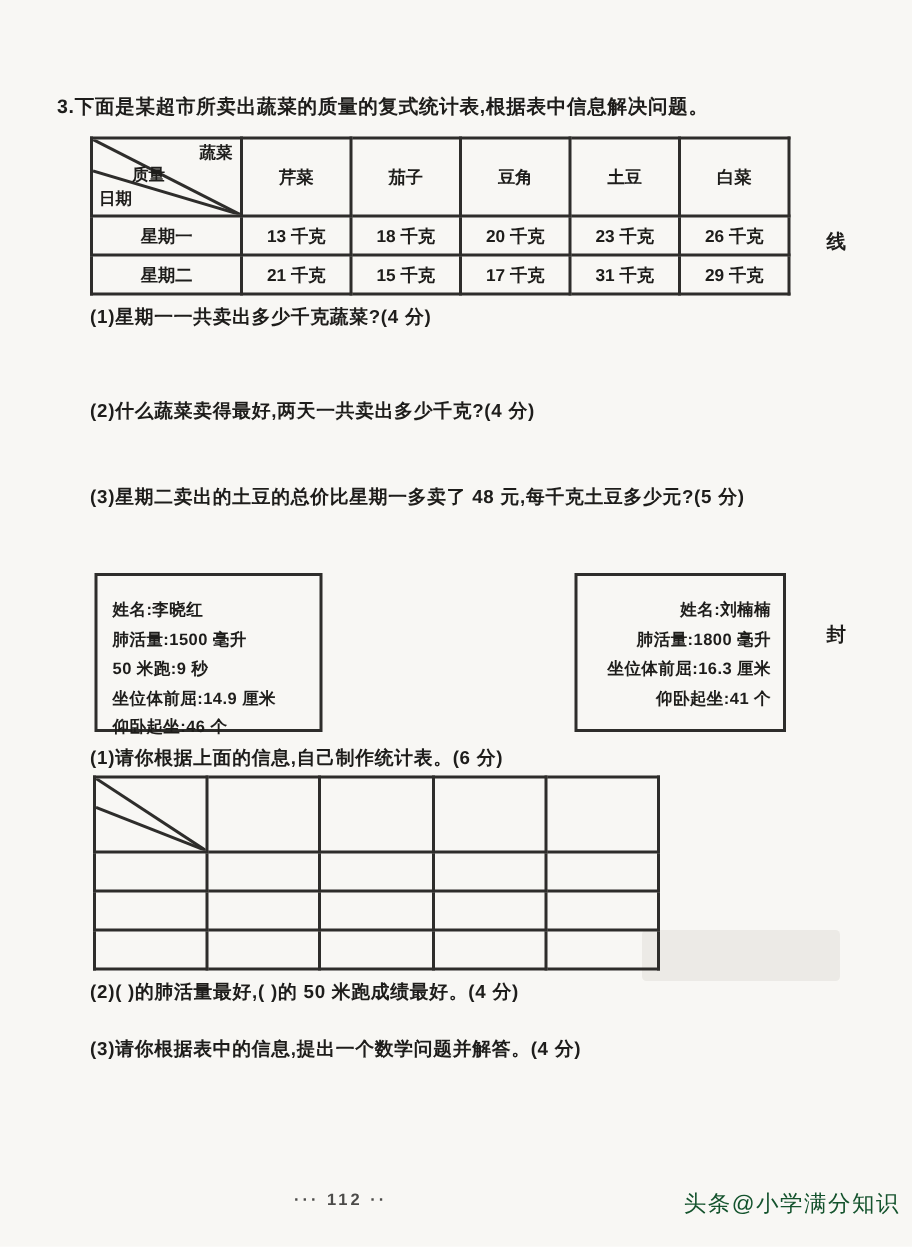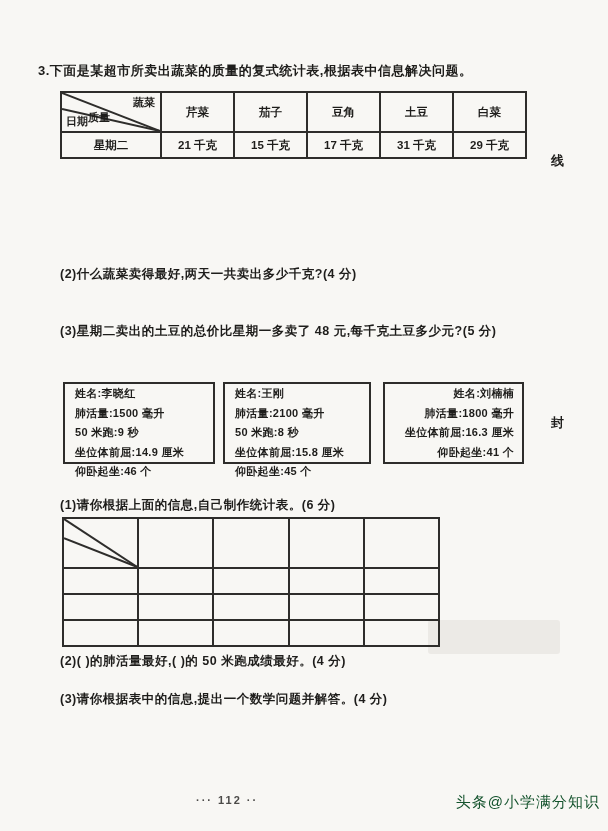--- a/index.html
+++ b/index.html
@@ -27,34 +27,34 @@
   }
   table.grid td,table.grid th{
     border:2px solid #2e2d2b;
     font-size:11.5px;font-weight:bold;
     text-align:center;vertical-align:middle;
     padding:0;background:transparent;color:#1e1d1b;
   }
   .veg-table{left:60px;top:91px;width:465px;}
   .veg-table col.c0{width:100px;}
   .veg-table col.cn{width:73px;}
-  .veg-table tr.hdr{height:40px;}
+  .veg-table tr.hdr{height:52px;}
   .veg-table tr.data{height:26px;}
   .corner{position:relative;padding:0;}
   .corner svg{position:absolute;left:0;top:0;width:100%;height:100%;}
   .corner svg line{stroke:#2e2d2b;stroke-width:2;vector-effect:non-scaling-stroke;}
   .corner .lab{position:absolute;font-size:11px;font-weight:bold;line-height:1;}
   .corner .lab-top{right:5px;top:4px;}
   .corner .lab-mid{left:26px;top:19px;}
   .corner .lab-bot{left:4px;bottom:4px;}
   
   .card{
-    position:absolute;top:382px;height:82px;
+    position:absolute;top:382px;height:106px;
     border:2px solid #2e2d2b;background:transparent;
-    padding:0 8px 0 10px;box-sizing:border-box;
+    padding:14px 8px 0 10px;box-sizing:border-box;
   }
   .card .line{
     font-size:11px;font-weight:bold;line-height:19.5px;
     white-space:nowrap;letter-spacing:0.3px;
   }
   
   .blank-table{left:62px;top:517px;width:378px;}
   .blank-table td{border:2px solid #2e2d2b;}
   .blank-table tr.hdr{height:50px;}
   .blank-table tr.data{height:26px;}
@@ -103,47 +103,49 @@
         <span class="lab lab-mid">质量</span>
         <span class="lab lab-bot">日期</span>
       </td>
       <td>芹菜</td>
       <td>茄子</td>
       <td>豆角</td>
       <td>土豆</td>
       <td>白菜</td>
     </tr>
     <tr class="data">
+      <td>星期一</td>
+      <td>13 千克</td>
+      <td>18 千克</td>
+      <td>20 千克</td>
+      <td>23 千克</td>
+      <td>26 千克</td>
+    </tr>
+    <tr class="data">
       <td>星期二</td>
       <td>21 千克</td>
       <td>15 千克</td>
       <td>17 千克</td>
       <td>31 千克</td>
       <td>29 千克</td>
     </tr>
   </tbody>
     </table>
 
+  <div class="question" style="top:203px;">(1)星期一一共卖出多少千克蔬菜?(4 分)</div>
   <div class="question" style="top:266px;">(2)什么蔬菜卖得最好,两天一共卖出多少千克?(4 分)</div>
   <div class="question" style="top:323px;">(3)星期二卖出的土豆的总价比星期一多卖了 48 元,每千克土豆多少元?(5 分)</div>
 
 
   <div class="card" style="left:63px;width:152px;">
     <div class="line">姓名:李晓红</div>
     <div class="line">肺活量:1500 毫升</div>
     <div class="line">50 米跑:9 秒</div>
     <div class="line">坐位体前屈:14.9 厘米</div>
     <div class="line">仰卧起坐:46 个</div>
-  </div>
-  <div class="card" style="left:223px;width:148px;">
-    <div class="line">姓名:王刚</div>
-    <div class="line">肺活量:2100 毫升</div>
-    <div class="line">50 米跑:8 秒</div>
-    <div class="line">坐位体前屈:15.8 厘米</div>
-    <div class="line">仰卧起坐:45 个</div>
   </div>
   <div class="card" style="left:383px;width:141px;text-align:right;">
     <div class="line">姓名:刘楠楠</div>
     <div class="line">肺活量:1800 毫升</div>
     <div class="line">坐位体前屈:16.3 厘米</div>
     <div class="line">仰卧起坐:41 个</div>
   </div>
 
   <div class="question" style="top:497px;">(1)请你根据上面的信息,自己制作统计表。(6 分)</div>
 

